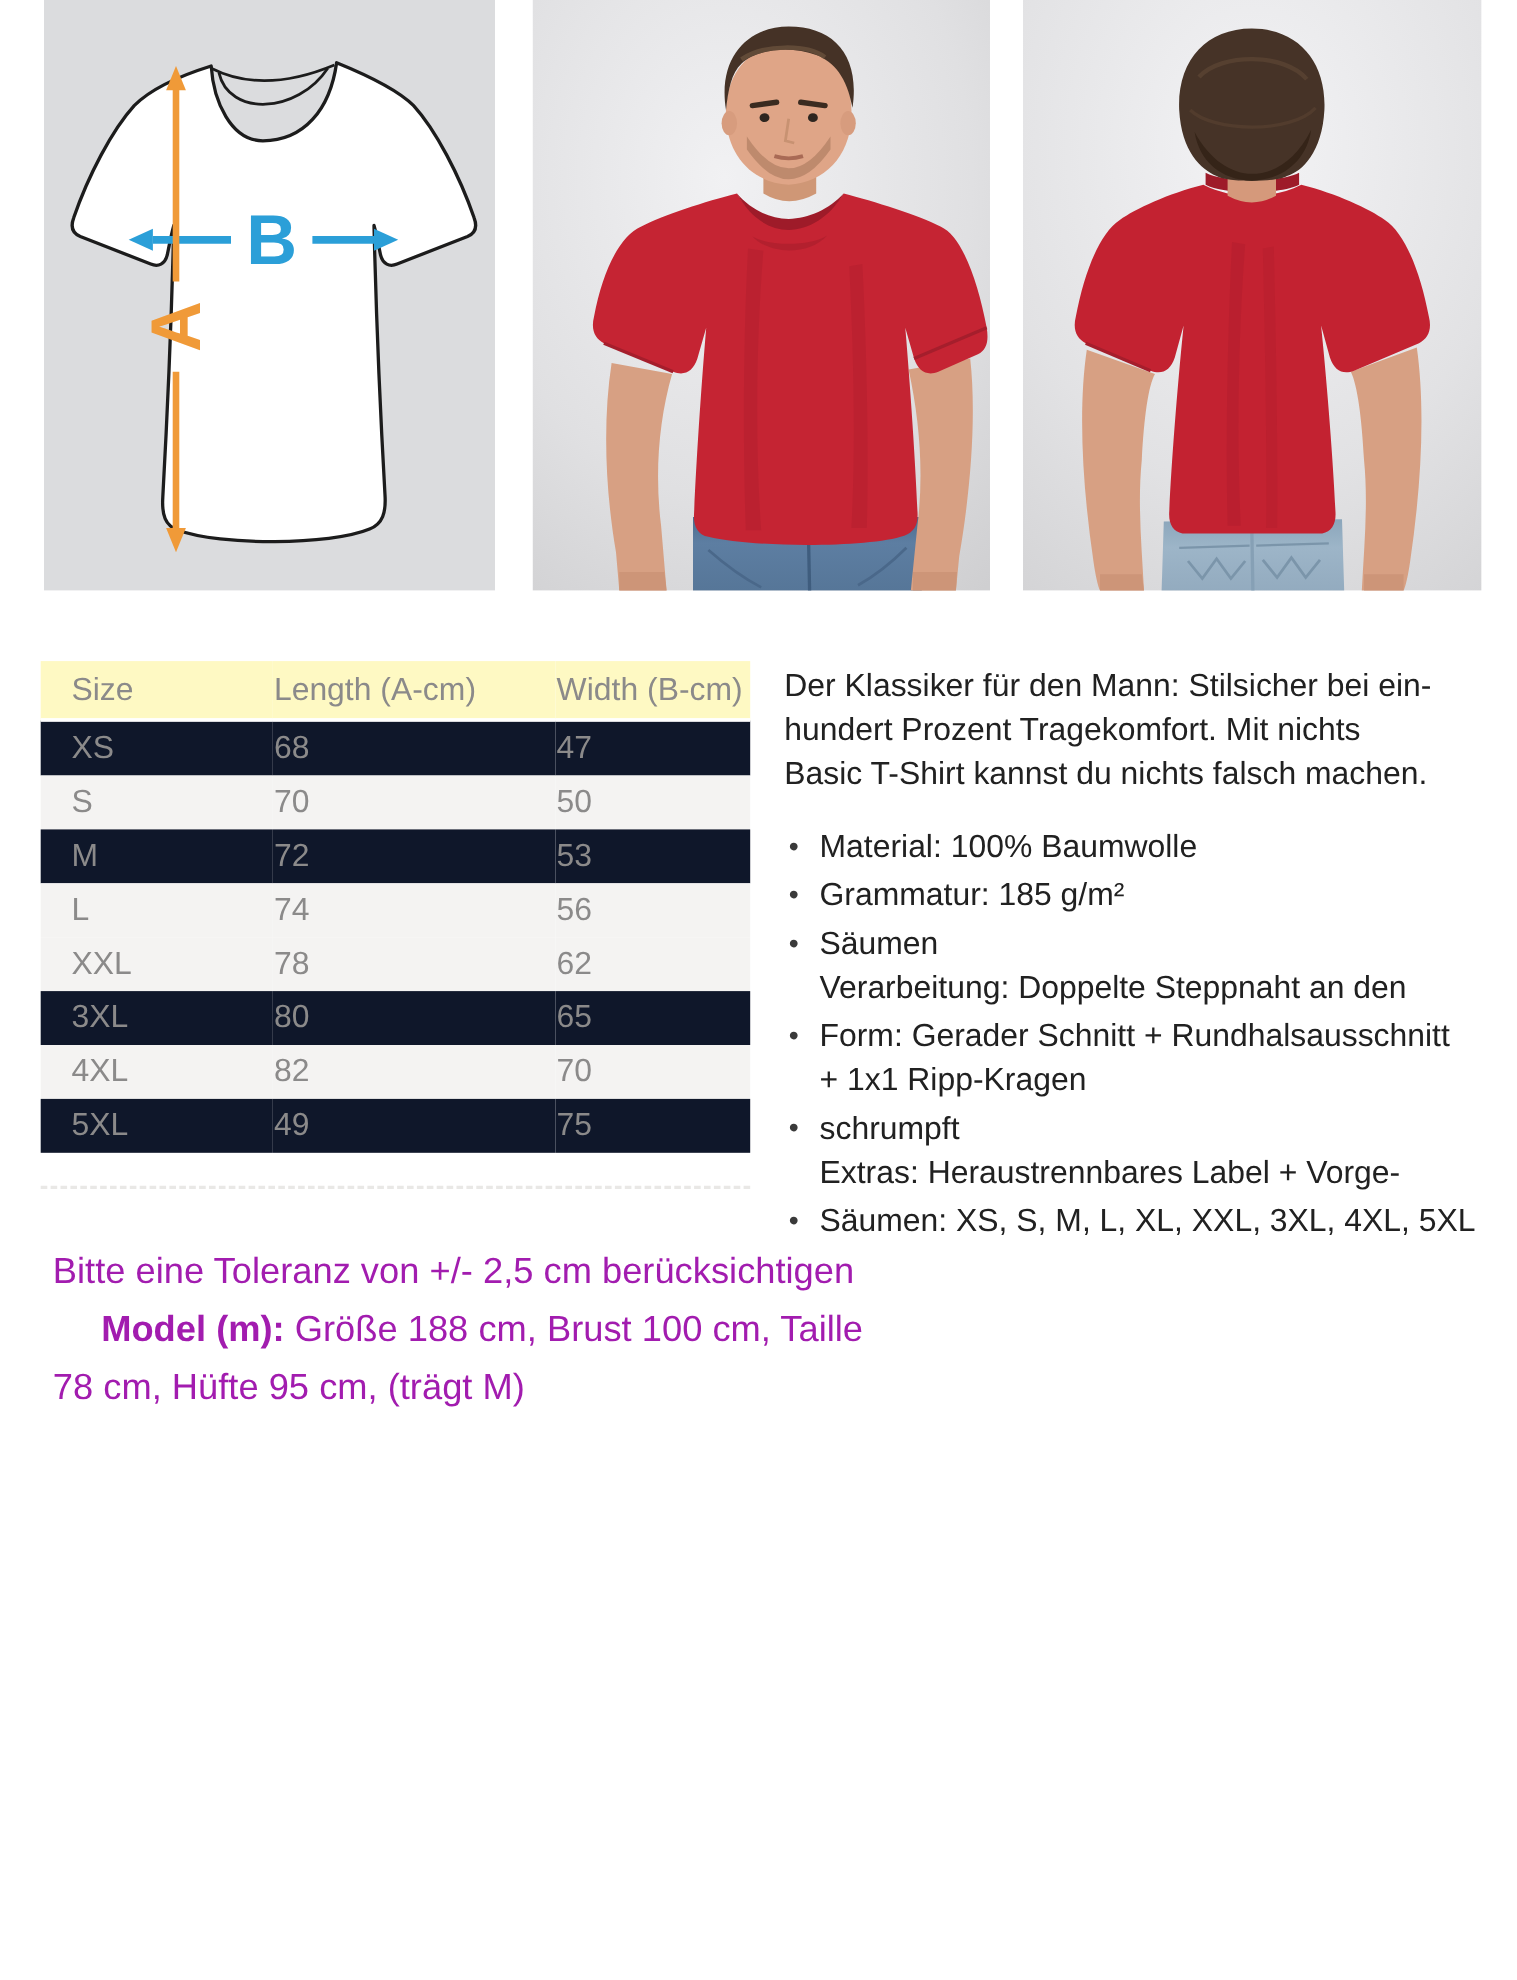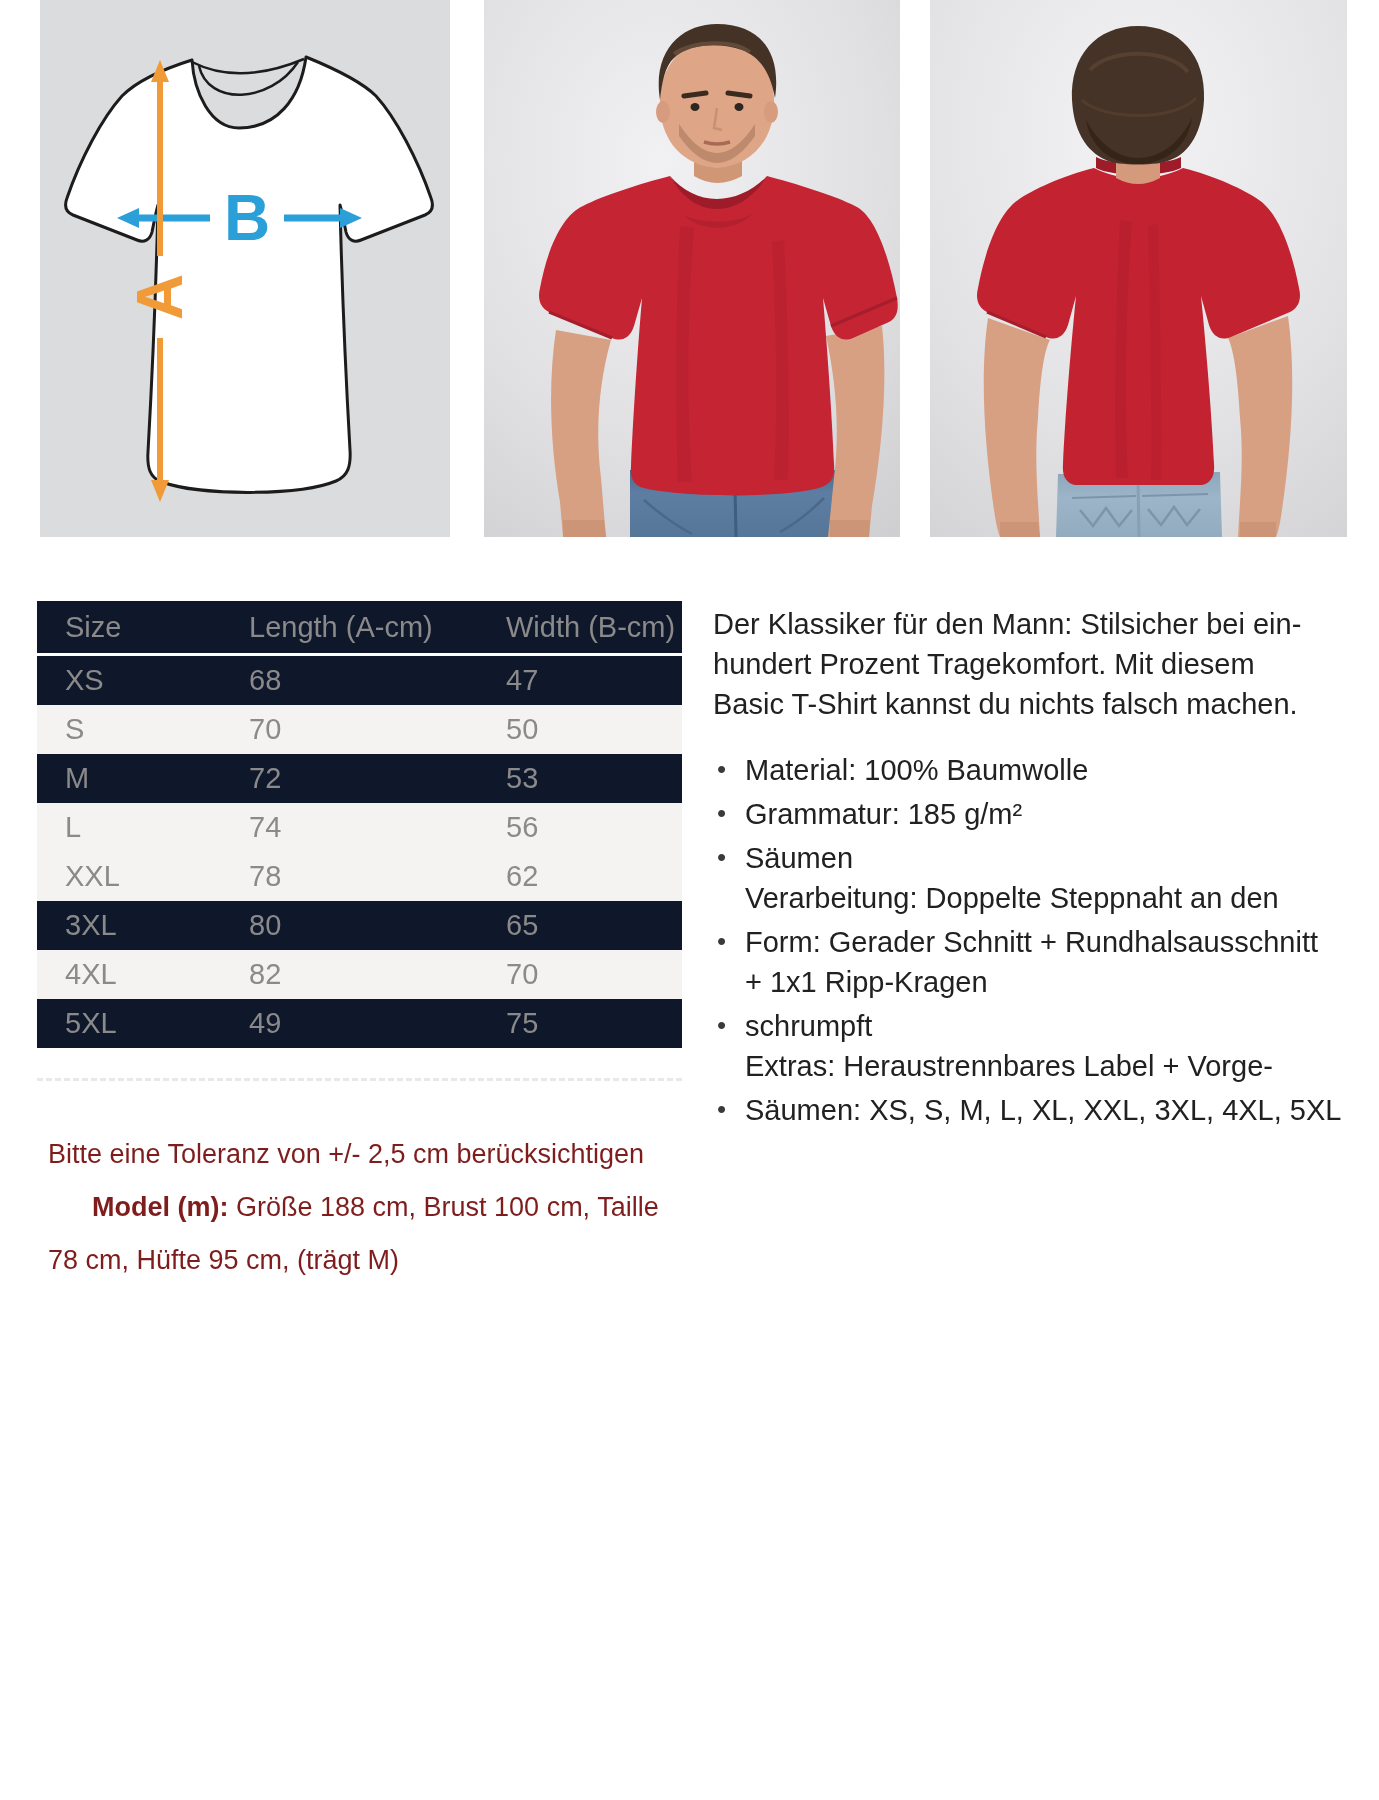--- a/index.html
+++ b/index.html
@@ -7,41 +7,41 @@
         font-family:"Liberation Sans","DejaVu Sans",sans-serif;}
   .panel{position:absolute;top:0;height:537px;overflow:hidden;}
   .panel svg{display:block;}
   #panel-diagram{left:40px;width:410px;}
   #panel-front{left:484px;width:416px;}
   #panel-back{left:930px;width:417px;}
 
   
   .size-table{position:absolute;left:37px;top:601px;width:645px;border-collapse:collapse;
               font-size:29px;color:#8b8a8a;}
-  .size-table th{height:50px;background:#0f172a;font-weight:400;text-align:left;
+  .size-table th{height:50px;background:#fef9c3;font-weight:400;text-align:left;
                  border-bottom:3px solid #ffffff;}
   .size-table td{height:47px;text-align:left;}
   .size-table th:first-child,.size-table td:first-child{padding-left:28px;}
   .size-table tr.dark td{background:#0f172a;}
   .size-table tr.light td{background:#f4f3f2;}
   .table-artifact{position:absolute;left:37px;top:1078px;width:645px;height:0;
                   border-top:3px dashed #e9e8e6;}
 
   
   .description{position:absolute;left:713px;top:604px;width:648px;font-size:29px;
                color:#212121;line-height:40px;}
   .iline{display:block;white-space:nowrap;}
   .features{list-style:none;margin:26px 0 0 0;padding:0;}
   .feature{position:relative;padding-left:32px;margin-bottom:4px;}
   .feature .dot{position:absolute;left:4px;top:-1px;font-size:26px;color:#3a3a3a;}
   .fline{display:block;white-space:nowrap;}
 
   
-  .notes{position:absolute;left:48px;top:1128px;width:600px;font-size:27px;
-         color:#7f1d1d;line-height:53px;}
+  .notes{position:absolute;left:48px;top:1128px;width:600px;font-size:33px;
+         color:#a21caf;line-height:53px;}
   .nline{white-space:nowrap;}
   .nline b{font-weight:700;margin-left:44px;}
 </style>
 </head>
 <body>
 
 <div class="page">
 
   <div class="panel" id="panel-diagram">
     <svg width="410" height="537" viewBox="0 0 410 537">
@@ -295,21 +295,21 @@
           <td>49</td>
           <td>75</td>
         </tr>
     </tbody>
   </table>
   <div class="table-artifact"></div>
 
   <div class="description">
     <p style="margin:0">
       <span class="iline">Der Klassiker für den Mann: Stilsicher bei ein-</span>
-      <span class="iline">hundert Prozent Tragekomfort. Mit diesem</span>
+      <span class="iline">hundert Prozent Tragekomfort. Mit nichts</span>
       <span class="iline">Basic T-Shirt kannst du nichts falsch machen.</span>
     </p>
     <ul class="features">
       <li class="feature">
         <span class="dot">•</span>
         <span class="fline">Material: 100% Baumwolle</span>
       </li>
       <li class="feature">
         <span class="dot">•</span>
         <span class="fline">Grammatur: 185 g/m²</span>

